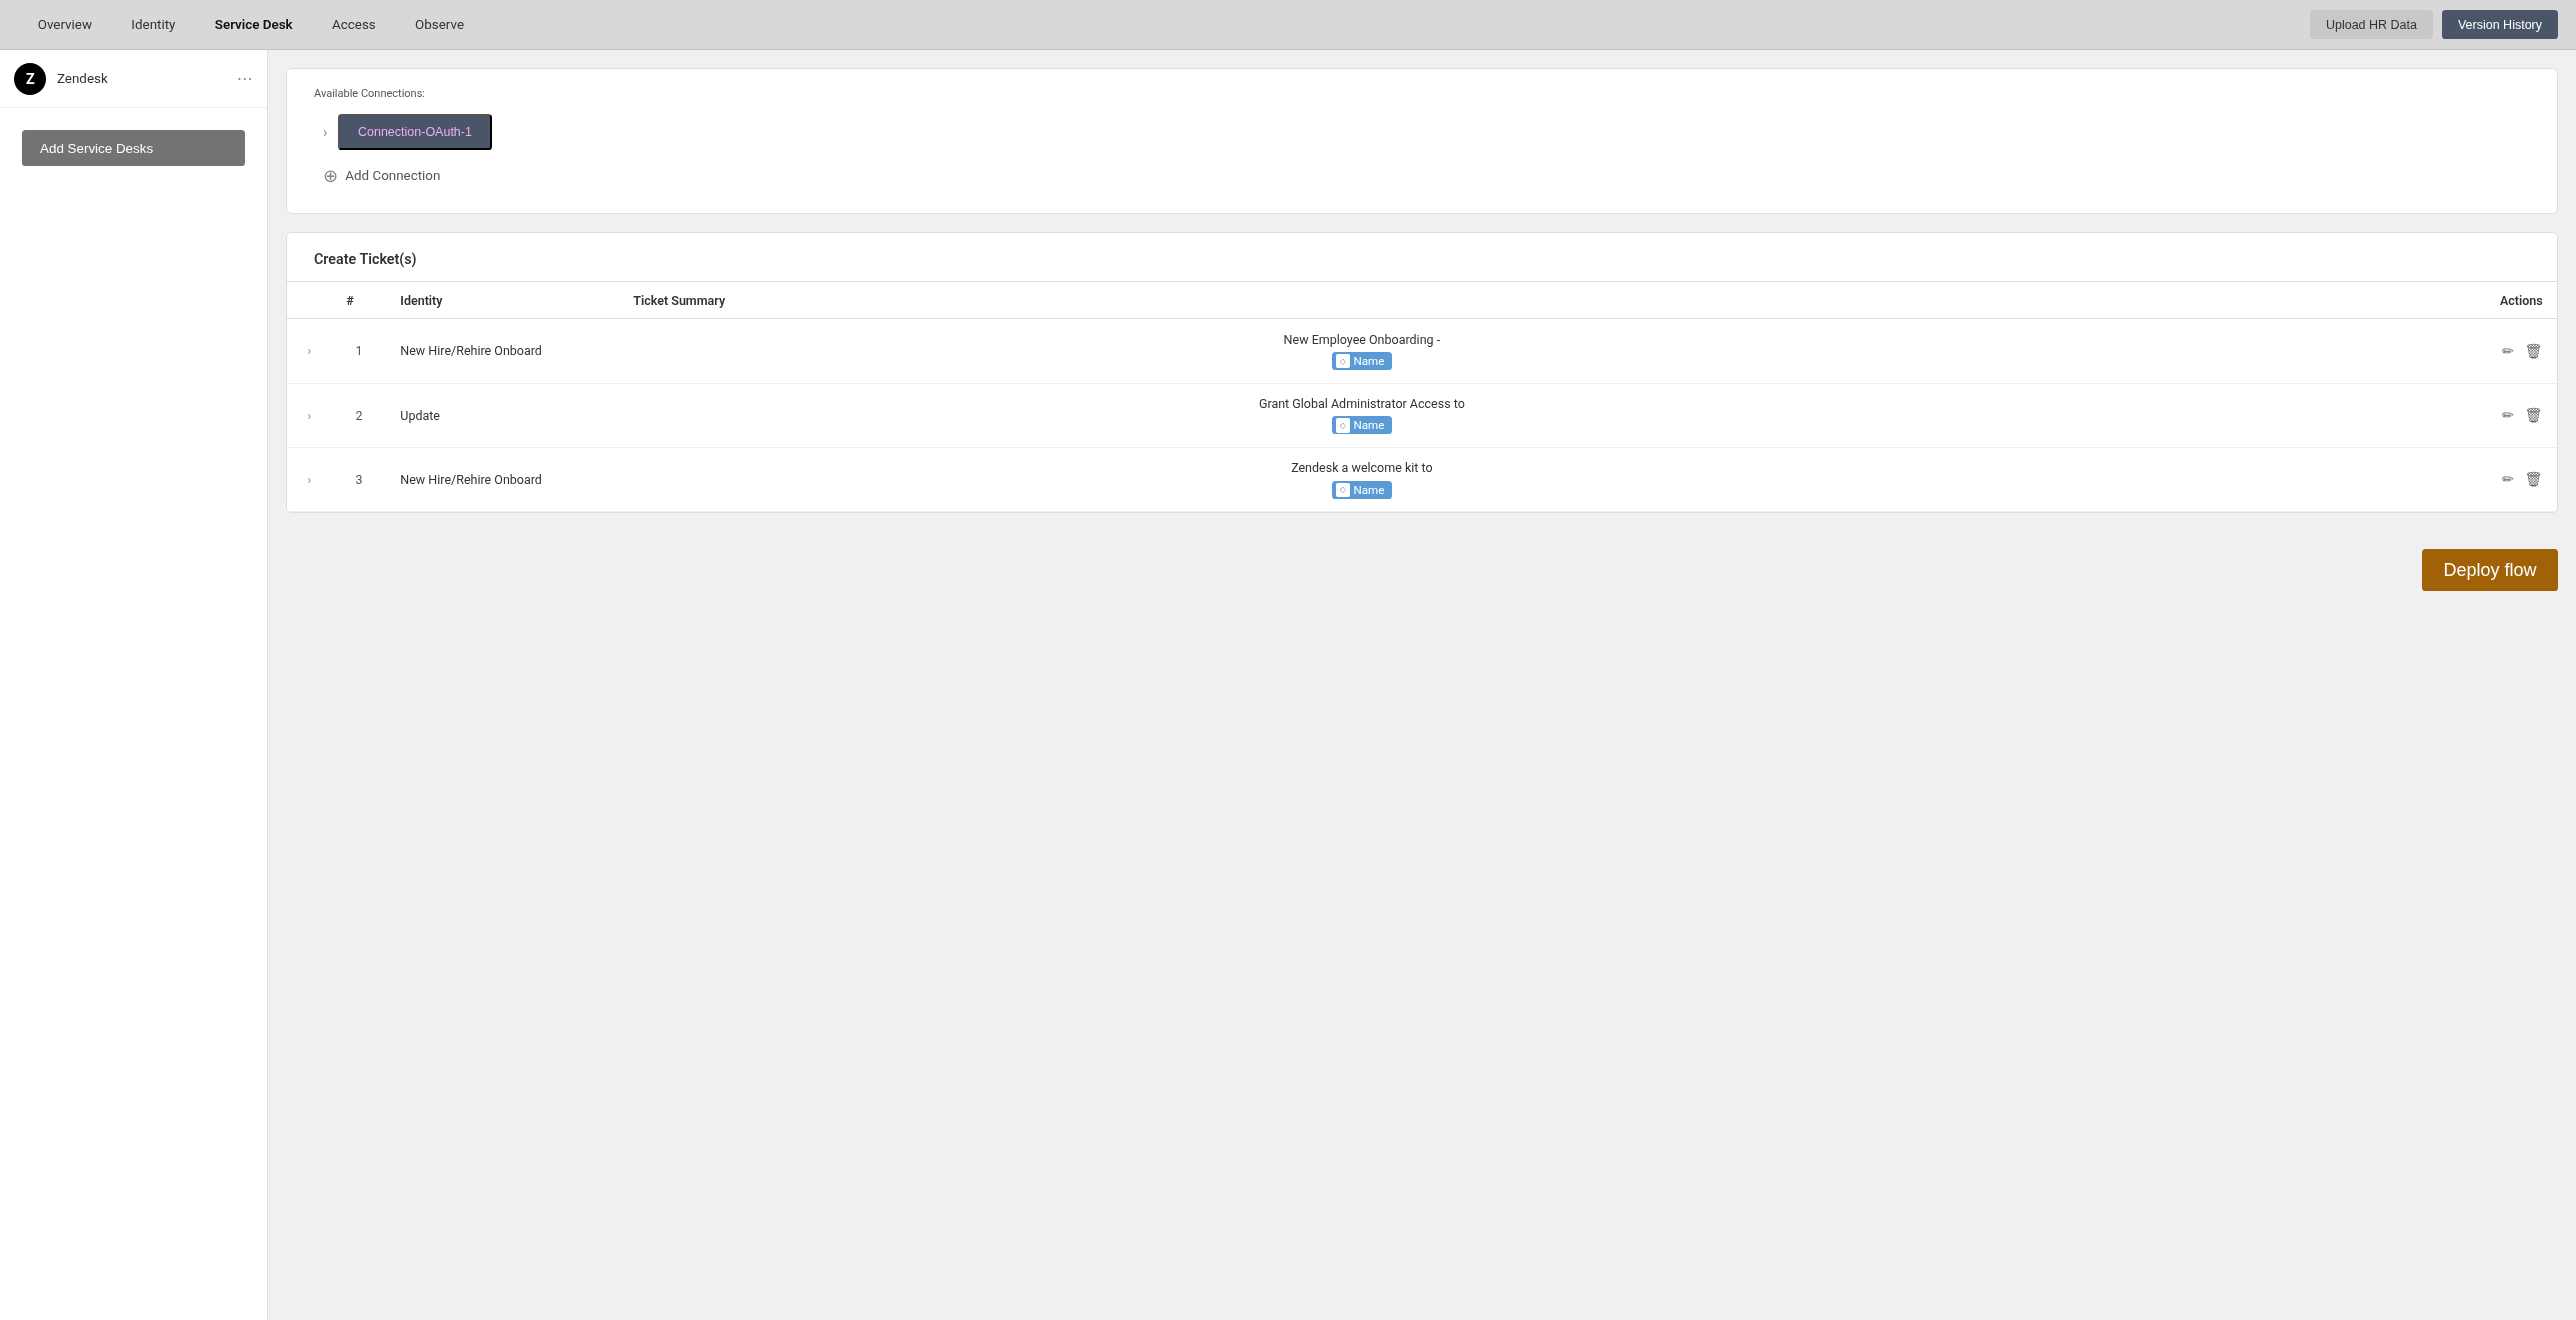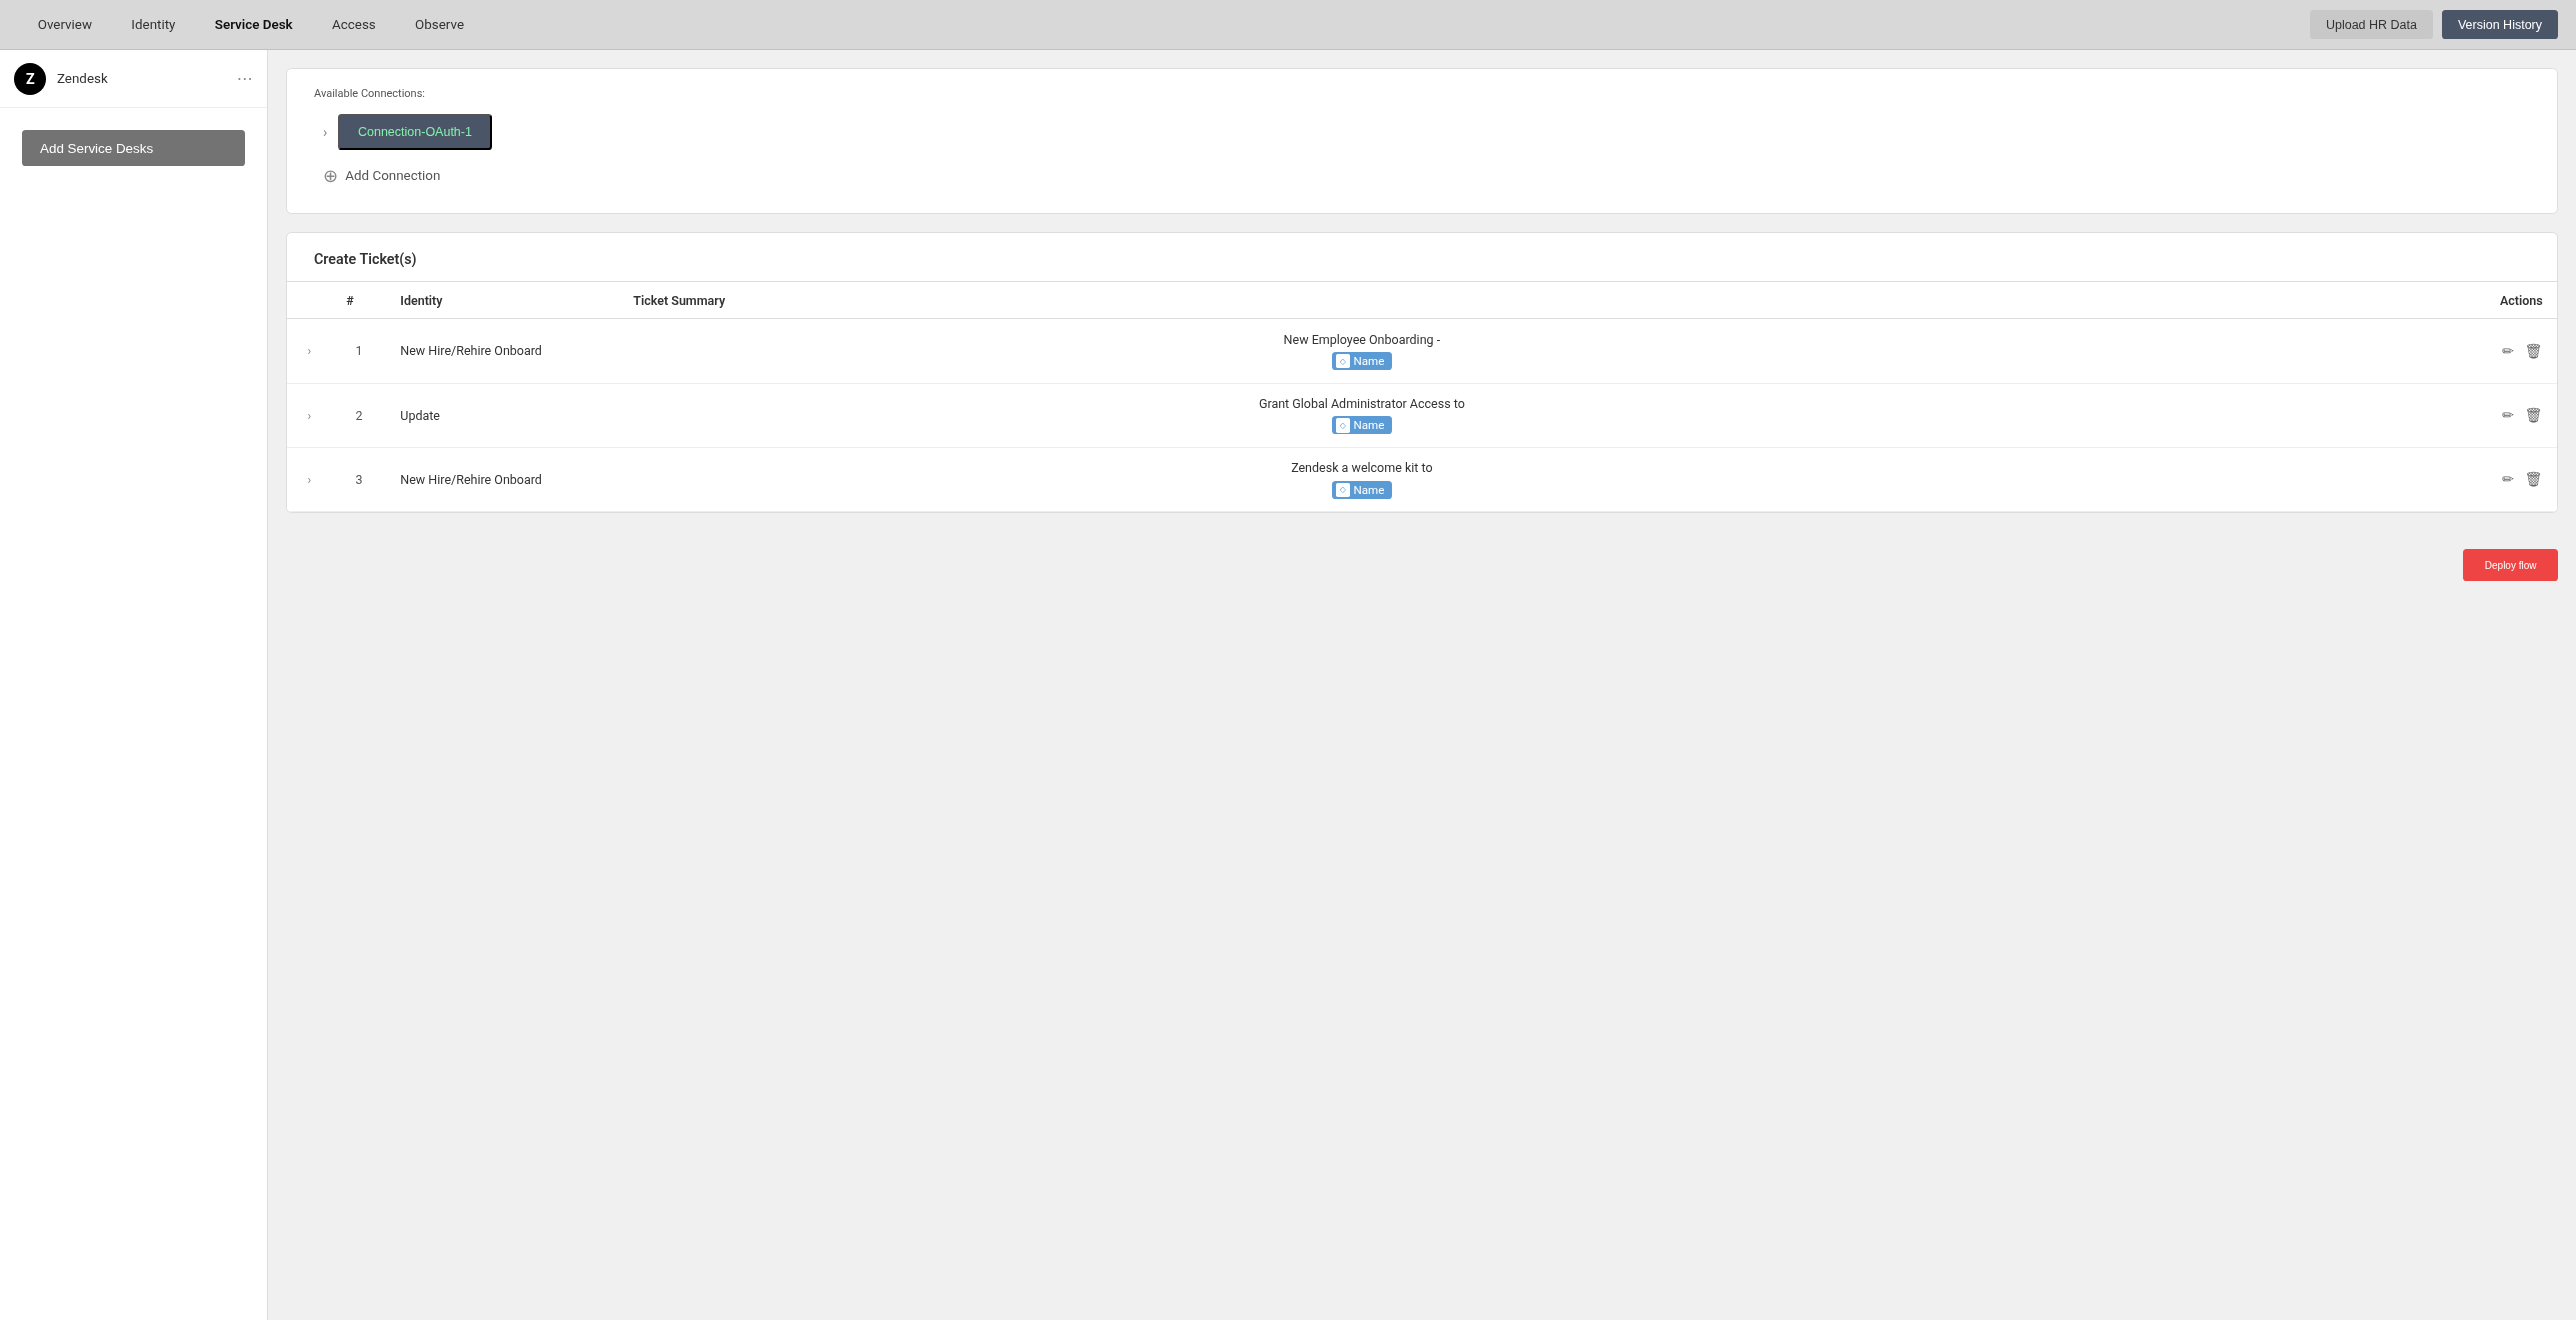--- a/index.html
+++ b/index.html
@@ -69,21 +69,21 @@
 
     
     .available-connections {
       font-size: 11px; color: #555; margin-bottom: 14.3px;
     }
     .connection-row {
       display: flex; align-items: center; gap: 10.7px; margin-bottom: 14.3px; padding-left: 9px;
     }
     .chevron-right { color: #888; font-size: 14.3px; }
     .connection-badge {
-      background: #4a5568; color: #86efac; padding: 9px 18px;
+      background: #4a5568; color: #f0abfc; padding: 9px 18px;
       border-radius: 3.6px; font-size: 12.5px; font-weight: 500; cursor: pointer;
     }
 
     .add-connection-row {
       display: flex; align-items: center; gap: 7.2px; padding-left: 9px; cursor: pointer;
     }
     .add-connection-icon { color: #888; font-size: 18px; }
     .add-connection-label { font-size: 13.4px; color: #555; }
 
     
@@ -137,22 +137,22 @@
     .add-ticket-row {
       background: #4a5568; text-align: center; padding: 14.3px;
       font-size: 13.4px; color: #fff; cursor: pointer; font-weight: 500;
     }
 
     
     .deploy-area {
       display: flex; justify-content: flex-end; padding: 18px 18px 18px;
     }
     .btn-deploy {
-      background: #ef4444; color: #fff; border: none; padding: 10.7px 21.5px;
-      font-size: 10px; cursor: pointer; border-radius: 3.6px; font-weight: 500;
+      background: #a16207; color: #fff; border: none; padding: 10.7px 21.5px;
+      font-size: 18px; cursor: pointer; border-radius: 3.6px; font-weight: 500;
     }
   </style>
 </head>
 <body>
 
 <nav class="top-nav">
   <div class="nav-items">
     <div class="nav-item">Overview</div>
     <div class="nav-item">Identity</div>
     <div class="nav-item active">Service Desk</div>

